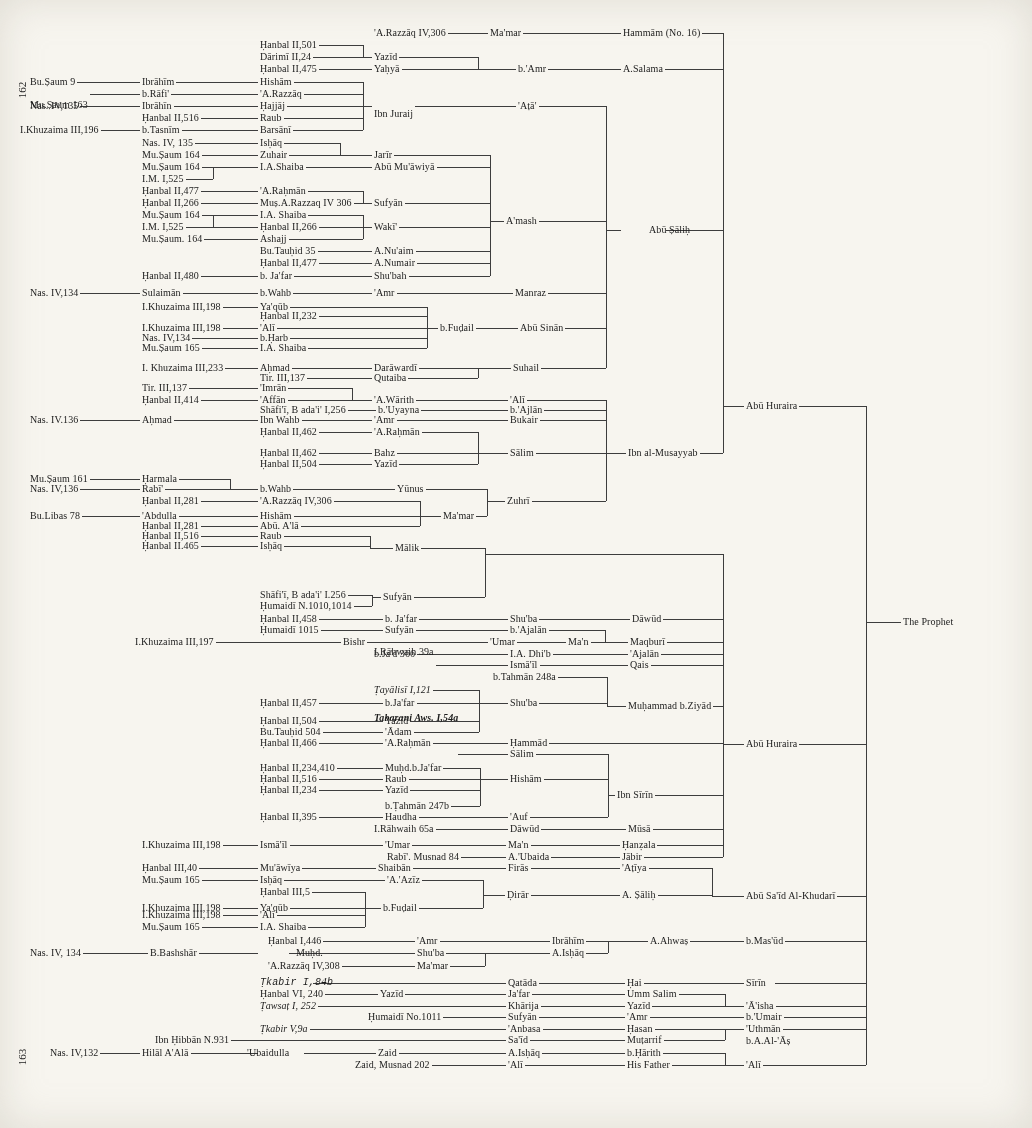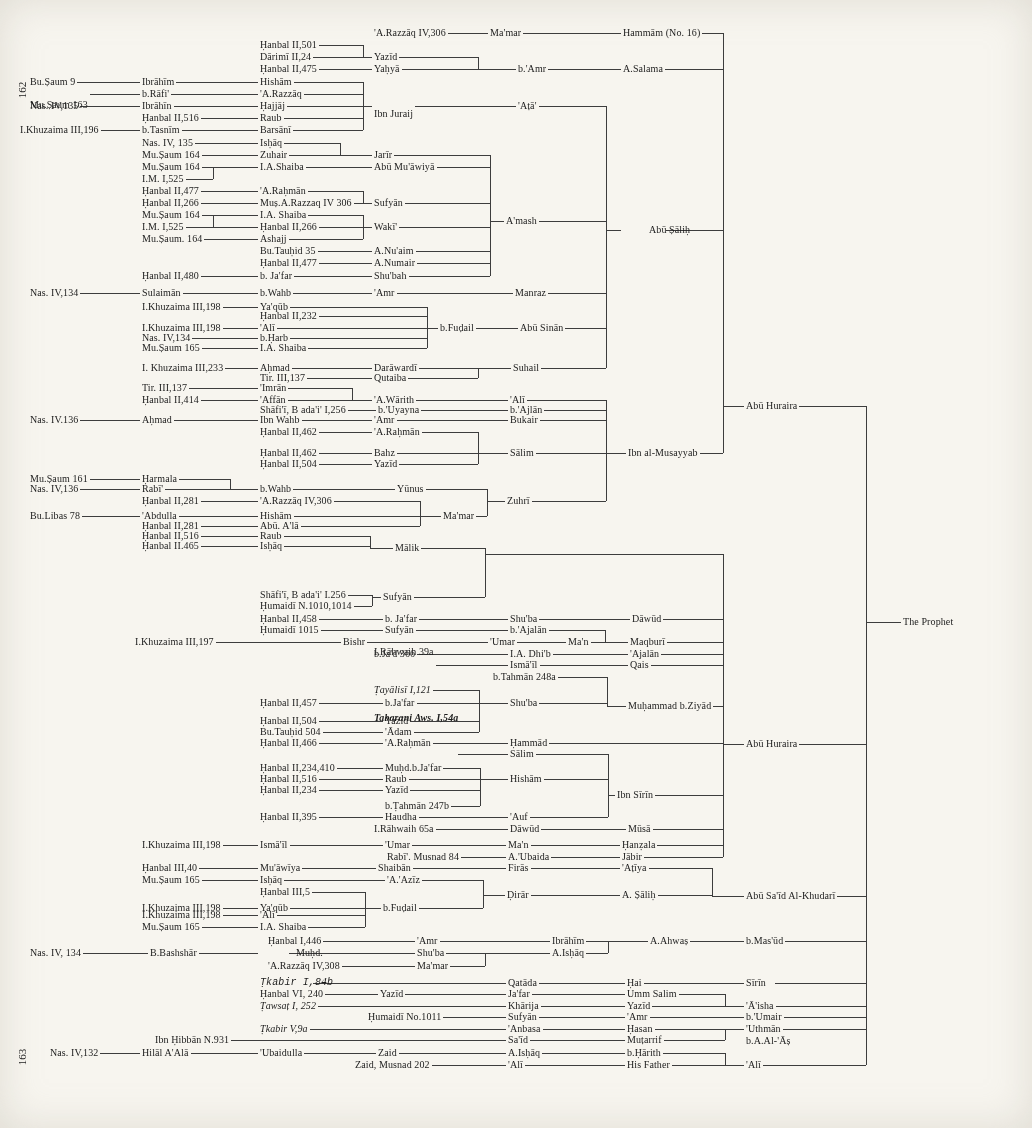--- a/index.html
+++ b/index.html
@@ -547,21 +547,21 @@
       <span class="lbl it" style="left: 260px; top: 1023px; color: rgb(28, 28, 28);">Ṭkabir V,9a</span>
       <span class="lbl" style="left: 508px; top: 1023px; color: rgb(28, 28, 28);">'Anbasa</span>
       <span class="lbl" style="left: 627px; top: 1023px; color: rgb(28, 28, 28);">Ḥasan</span>
       <span class="lbl" style="left: 746px; top: 1023px; color: rgb(28, 28, 28);">'Uthmān</span>
       <span class="lbl" style="left: 155px; top: 1034px; color: rgb(28, 28, 28);">Ibn Ḥibbān N.931</span>
       <span class="lbl" style="left: 508px; top: 1034px; color: rgb(28, 28, 28);">Sa'īd</span>
       <span class="lbl" style="left: 627px; top: 1034px; color: rgb(28, 28, 28);">Muṭarrif</span>
       <span class="lbl" style="left: 746px; top: 1035px; color: rgb(28, 28, 28);">b.A.Al-'Āṣ</span>
       <span class="lbl" style="left: 50px; top: 1047px; color: rgb(28, 28, 28);">Nas. IV,132</span>
       <span class="lbl" style="left: 142px; top: 1047px; color: rgb(28, 28, 28);">Hilāl A'Alā</span>
-      <span class="lbl" style="left: 260px; top: 1047px; color: rgb(28, 28, 28);">'Ubaidulla</span>
+      <span class="lbl" style="left: 247px; top: 1047px; color: rgb(28, 28, 28);">'Ubaidulla</span>
       <span class="lbl" style="left: 378px; top: 1047px; color: rgb(28, 28, 28);">Zaid</span>
       <span class="lbl" style="left: 508px; top: 1047px; color: rgb(28, 28, 28);">A.Isḥāq</span>
       <span class="lbl" style="left: 627px; top: 1047px; color: rgb(28, 28, 28); text-align: right;">b.Ḥārith</span>
       <span class="lbl" style="left: 355px; top: 1059px; color: rgb(28, 28, 28);">Zaid, Musnad 202</span>
       <span class="lbl" style="left: 508px; top: 1059px; color: rgb(28, 28, 28);">'Alī</span>
       <span class="lbl" style="left: 627px; top: 1059px; color: rgb(28, 28, 28);">His Father</span>
       <span class="lbl" style="left: 746px; top: 1059px; color: rgb(28, 28, 28);">'Alī</span>
       <span class="lbl" style="left: 903px; top: 616px; color: rgb(28, 28, 28);">The Prophet</span>
     </div>
   <span class="pagenum" style="left:14px;top:84px;">162</span>

